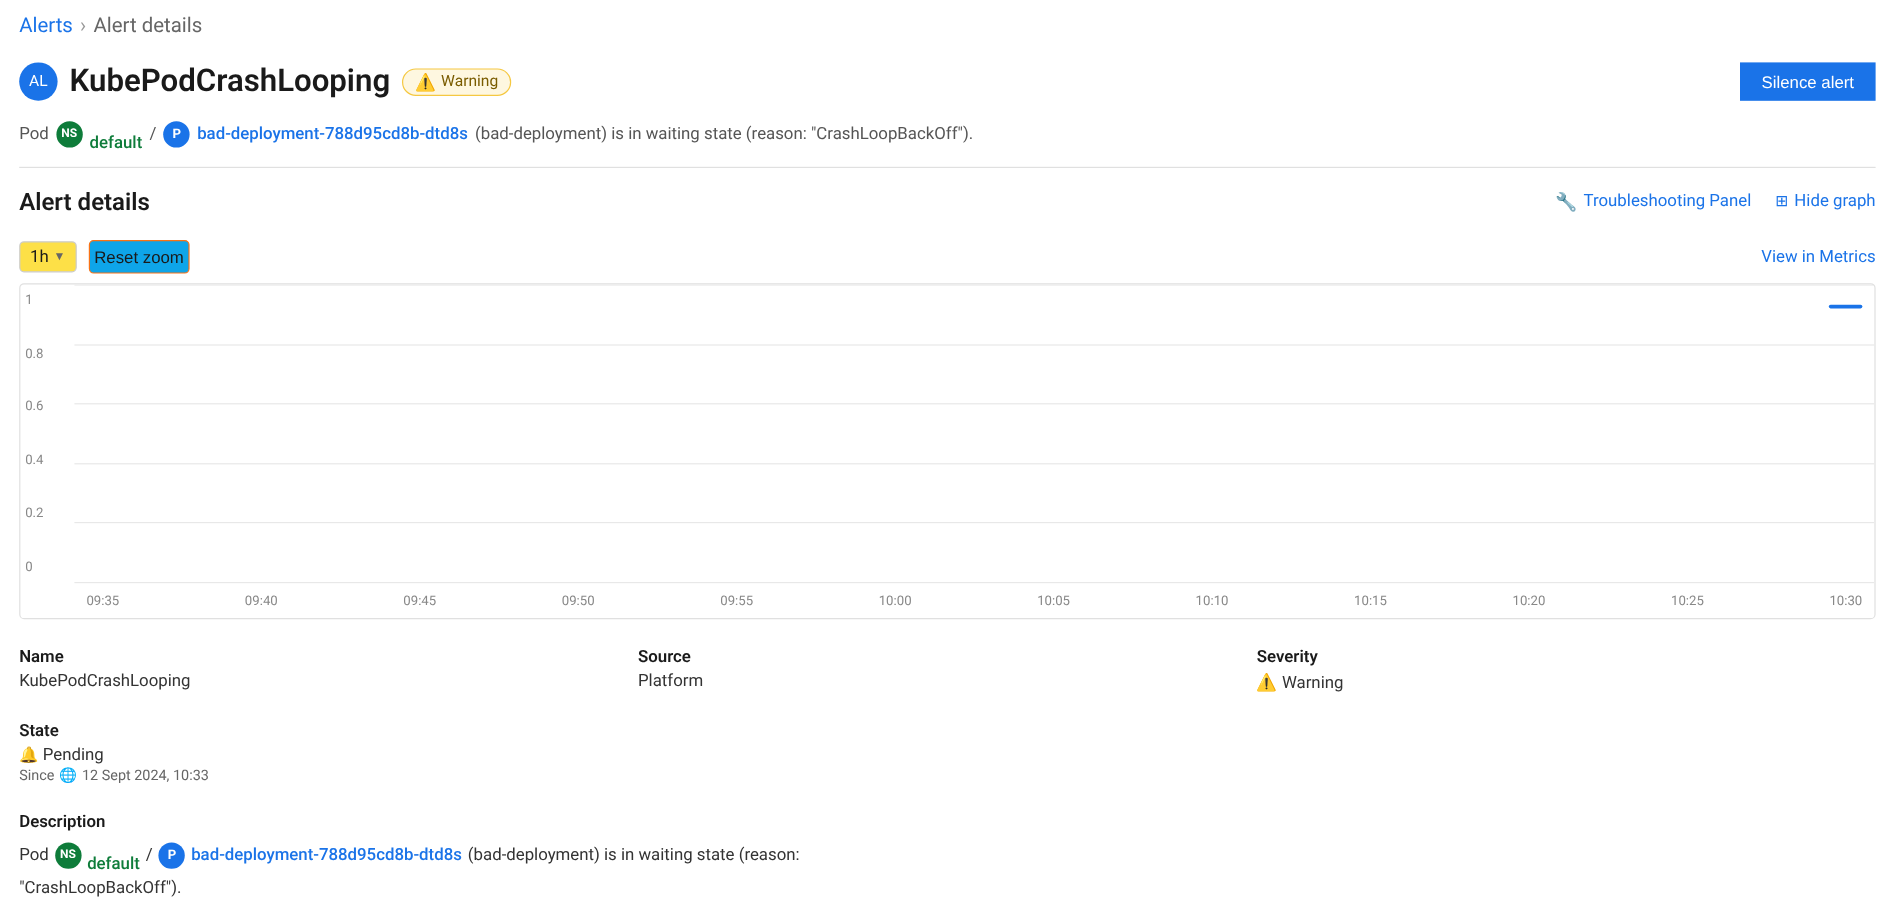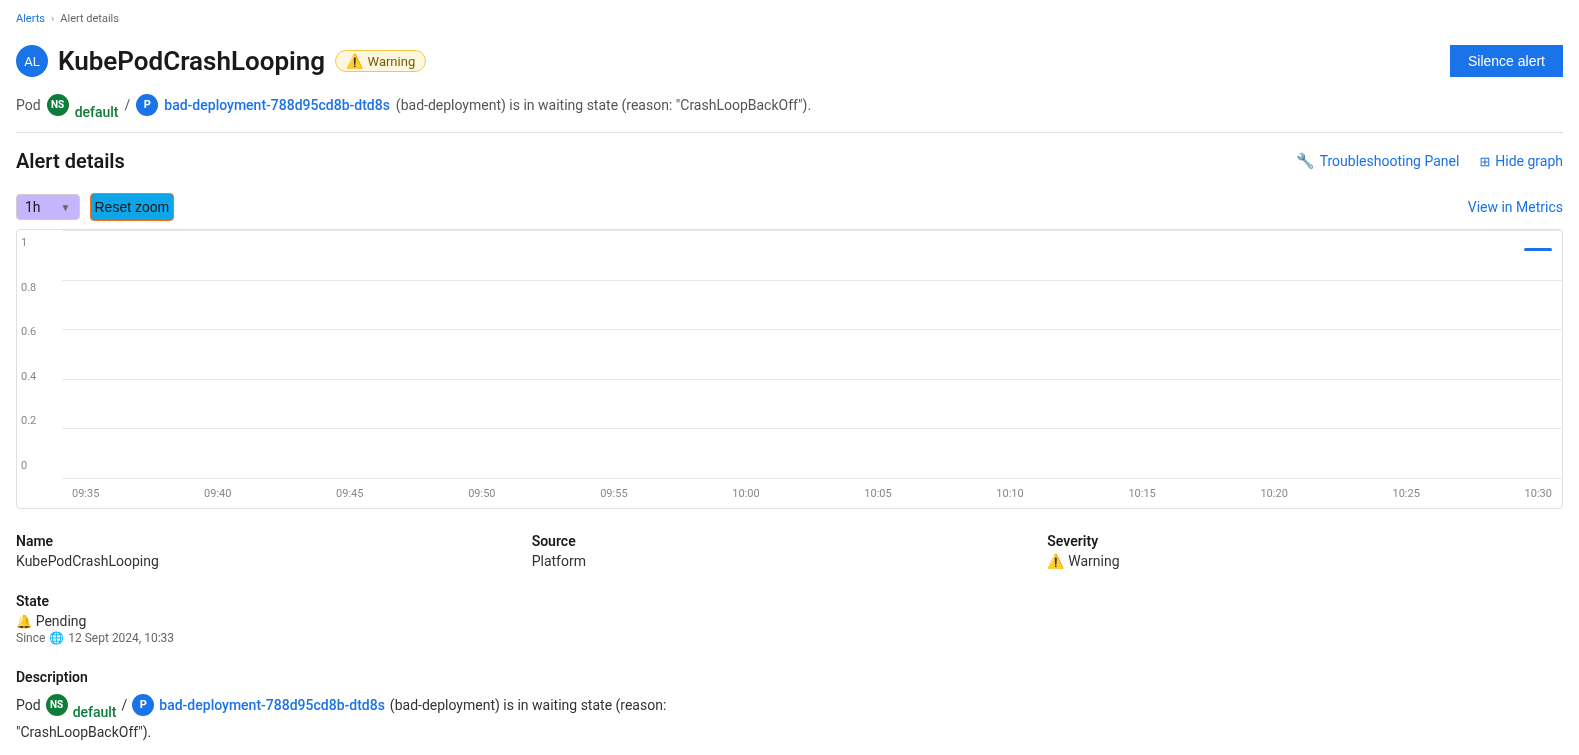--- a/index.html
+++ b/index.html
@@ -1,18 +1,18 @@
 <!DOCTYPE html>
 <html><head>
   <meta charset="utf-8">
   <style>
     * { box-sizing: border-box; margin: 0; padding: 0; }
     body { font-family: -apple-system, BlinkMacSystemFont, 'Segoe UI', Roboto, sans-serif; font-size: 14px; color: #1a1a1a; background: #fff; }
 
-    .breadcrumb { display: flex; align-items: center; gap: 6px; padding: 12px 16px; color: #666; font-size: 11px; }
+    .breadcrumb { display: flex; align-items: center; gap: 6px; padding: 12px 16px; color: #666; font-size: 17px; }
     .breadcrumb a { color: #1a73e8; text-decoration: none; }
     .breadcrumb .sep { color: #999; }
 
     .alert-header { display: flex; align-items: center; justify-content: space-between; padding: 8px 16px 12px; }
     .alert-title-group { display: flex; align-items: center; gap: 10px; }
     .al-avatar { width: 32px; height: 32px; border-radius: 50%; background: #1a73e8; color: #fff; display: flex; align-items: center; justify-content: center; font-size: 13px; font-weight: 400; flex-shrink: 0; }
     .alert-name { font-size: 26px; font-weight: 600; color: #1a1a1a; }
     .warning-badge { display: flex; align-items: center; gap: 4px; background: #fef7e0; border: 1px solid #f5c842; border-radius: 12px; padding: 2px 10px; font-size: 13px; color: #7a5c00; }
     .warning-badge .warn-icon { color: #f0a500; font-size: 14px; }
     .silence-btn { background: #1a73e8; color: #fff; border: none; border-radius: 0; padding: 8px 18px; font-size: 14px; font-weight: 500; cursor: pointer; white-space: nowrap; }
@@ -25,21 +25,21 @@
 
     .divider { border: none; border-top: 1px solid #e0e0e0; margin: 0 16px; }
 
     .section-header { display: flex; align-items: center; justify-content: space-between; padding: 16px 16px 12px; }
     .section-title { font-size: 20px; font-weight: 600; }
     .header-actions { display: flex; align-items: center; gap: 20px; }
     .header-action-link { display: flex; align-items: center; gap: 5px; color: #1a73e8; text-decoration: none; font-size: 14px; cursor: pointer; }
 
     .graph-toolbar { display: flex; align-items: center; justify-content: space-between; padding: 8px 16px; }
     .toolbar-left { display: flex; align-items: center; gap: 10px; }
-    .time-select { display: flex; align-items: center; border: 1px solid #ccc; border-radius: 4px; padding: 4px 8px; gap: 20px; background: #c4b5fd; cursor: pointer; font-size: 14px; }
+    .time-select { display: flex; align-items: center; border: 1px solid #ccc; border-radius: 4px; padding: 4px 8px; gap: 4px; background: #fde047; cursor: pointer; font-size: 14px; }
     .time-select .chevron { font-size: 10px; color: #666; }
     .reset-zoom-btn { border: 1px solid #f97316; border-radius: 4px; padding: 5px 4px; background: #0ea5e9; font-size: 14px; cursor: pointer; color: #1a1a1a; }
     .view-metrics-link { color: #1a73e8; text-decoration: none; font-size: 14px; }
 
     .graph-area { margin: 0 16px; border: 1px solid #e0e0e0; border-radius: 4px; position: relative; height: 280px; overflow: hidden; }
     .graph-legend { position: absolute; top: 8px; right: 10px; }
     .legend-line { display: inline-block; width: 28px; height: 3px; background: #1a73e8; border-radius: 2px; }
 
     .y-axis { position: absolute; left: 0; top: 0; bottom: 30px; width: 45px; display: flex; flex-direction: column-reverse; justify-content: space-between; padding: 6px 6px 6px 4px; color: #888; font-size: 11px; }
     .graph-content { position: absolute; left: 45px; right: 0; top: 0; bottom: 30px; }

